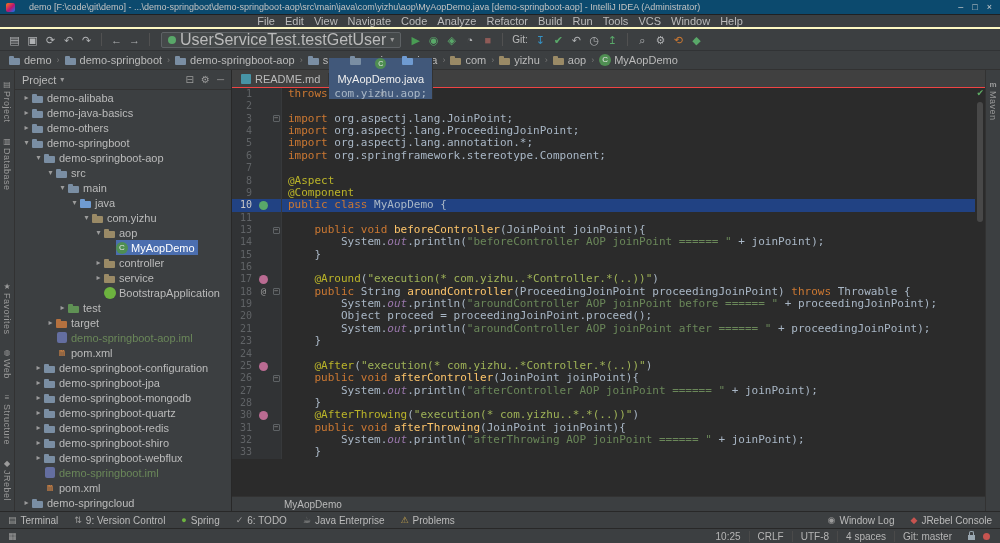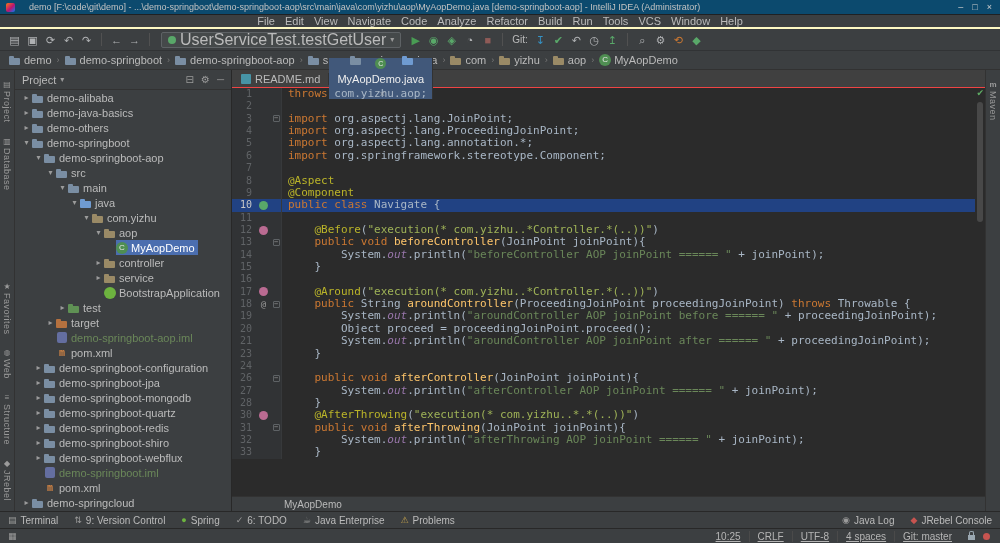--- a/index.html
+++ b/index.html
@@ -501,34 +501,34 @@
         <div class="code" id="code">
             <div class="cl"><span class="ln">1</span><span class="gut"></span><span class="fold"></span><span class="src"><span class="tok-kw">throws</span><span class="tok-pl"> com.yizhu.aop;</span></span></div>
             <div class="cl"><span class="ln">2</span><span class="gut"></span><span class="fold"></span><span class="src"></span></div>
             <div class="cl"><span class="ln">3</span><span class="gut"></span><span class="fold"><span class="fold-box">−</span></span><span class="src"><span class="tok-kw">import</span><span class="tok-pl"> org.aspectj.lang.JoinPoint;</span></span></div>
             <div class="cl"><span class="ln">4</span><span class="gut"></span><span class="fold"></span><span class="src"><span class="tok-kw">import</span><span class="tok-pl"> org.aspectj.lang.ProceedingJoinPoint;</span></span></div>
             <div class="cl"><span class="ln">5</span><span class="gut"></span><span class="fold"></span><span class="src"><span class="tok-kw">import</span><span class="tok-pl"> org.aspectj.lang.annotation.*;</span></span></div>
             <div class="cl"><span class="ln">6</span><span class="gut"></span><span class="fold"></span><span class="src"><span class="tok-kw">import</span><span class="tok-pl"> org.springframework.stereotype.Component;</span></span></div>
             <div class="cl"><span class="ln">7</span><span class="gut"></span><span class="fold"></span><span class="src"></span></div>
             <div class="cl"><span class="ln">8</span><span class="gut"></span><span class="fold"></span><span class="src"><span class="tok-ann">@Aspect</span></span></div>
             <div class="cl"><span class="ln">9</span><span class="gut"></span><span class="fold"></span><span class="src"><span class="tok-ann">@Component</span></span></div>
-            <div class="cl sel"><span class="ln">10</span><span class="gut"><span class="gi gi-bean"></span></span><span class="fold"></span><span class="src"><span class="tok-kw">public class </span><span class="tok-pl">Navigate {</span></span></div>
+            <div class="cl sel"><span class="ln">10</span><span class="gut"><span class="gi gi-bean"></span></span><span class="fold"></span><span class="src"><span class="tok-kw">public class </span><span class="tok-pl">MyAopDemo {</span></span></div>
             <div class="cl"><span class="ln">11</span><span class="gut"></span><span class="fold"></span><span class="src"></span></div>
-            <div class="cl"><span class="ln">12</span><span class="gut"><span class="gi gi-advice"></span></span><span class="fold"></span><span class="src"><span class="tok-pl">    </span><span class="tok-ann">@Before</span><span class="tok-pl">(</span><span class="tok-str2">"execution(* com.yizhu..*Controller.*(..))"</span><span class="tok-pl">)</span></span></div>
             <div class="cl"><span class="ln">13</span><span class="gut"></span><span class="fold"><span class="fold-box">−</span></span><span class="src"><span class="tok-pl">    </span><span class="tok-kw">public void </span><span class="tok-mtd">beforeController</span><span class="tok-pl">(JoinPoint joinPoint){</span></span></div>
             <div class="cl"><span class="ln">14</span><span class="gut"></span><span class="fold"></span><span class="src"><span class="tok-pl">        System.</span><span class="tok-fld">out</span><span class="tok-pl">.println(</span><span class="tok-str">"beforeController AOP joinPoint ====== "</span><span class="tok-pl"> + joinPoint);</span></span></div>
             <div class="cl"><span class="ln">15</span><span class="gut"></span><span class="fold"></span><span class="src"><span class="tok-pl">    }</span></span></div>
             <div class="cl"><span class="ln">16</span><span class="gut"></span><span class="fold"></span><span class="src"></span></div>
             <div class="cl"><span class="ln">17</span><span class="gut"><span class="gi gi-advice"></span></span><span class="fold"></span><span class="src"><span class="tok-pl">    </span><span class="tok-ann">@Around</span><span class="tok-pl">(</span><span class="tok-str2">"execution(* com.yizhu..*Controller.*(..))"</span><span class="tok-pl">)</span></span></div>
             <div class="cl"><span class="ln">18</span><span class="gut"><span class="gi gi-at">@</span></span><span class="fold"><span class="fold-box">−</span></span><span class="src"><span class="tok-pl">    </span><span class="tok-kw">public </span><span class="tok-pl">String </span><span class="tok-mtd">aroundController</span><span class="tok-pl">(ProceedingJoinPoint proceedingJoinPoint) </span><span class="tok-kw">throws </span><span class="tok-pl">Throwable {</span></span></div>
             <div class="cl"><span class="ln">19</span><span class="gut"></span><span class="fold"></span><span class="src"><span class="tok-pl">        System.</span><span class="tok-fld">out</span><span class="tok-pl">.println(</span><span class="tok-str">"aroundController AOP joinPoint before ====== "</span><span class="tok-pl"> + proceedingJoinPoint);</span></span></div>
             <div class="cl"><span class="ln">20</span><span class="gut"></span><span class="fold"></span><span class="src"><span class="tok-pl">        Object proceed = proceedingJoinPoint.proceed();</span></span></div>
             <div class="cl"><span class="ln">21</span><span class="gut"></span><span class="fold"></span><span class="src"><span class="tok-pl">        System.</span><span class="tok-fld">out</span><span class="tok-pl">.println(</span><span class="tok-str">"aroundController AOP joinPoint after ====== "</span><span class="tok-pl"> + proceedingJoinPoint);</span></span></div>
             <div class="cl"><span class="ln">23</span><span class="gut"></span><span class="fold"></span><span class="src"><span class="tok-pl">    }</span></span></div>
             <div class="cl"><span class="ln">24</span><span class="gut"></span><span class="fold"></span><span class="src"></span></div>
+            <div class="cl"><span class="ln">25</span><span class="gut"><span class="gi gi-advice"></span></span><span class="fold"></span><span class="src"><span class="tok-pl">    </span><span class="tok-ann">@After</span><span class="tok-pl">(</span><span class="tok-str2">"execution(* com.yizhu..*Controller.*(..))"</span><span class="tok-pl">)</span></span></div>
             <div class="cl"><span class="ln">26</span><span class="gut"></span><span class="fold"><span class="fold-box">−</span></span><span class="src"><span class="tok-pl">    </span><span class="tok-kw">public void </span><span class="tok-mtd">afterController</span><span class="tok-pl">(JoinPoint joinPoint){</span></span></div>
             <div class="cl"><span class="ln">27</span><span class="gut"></span><span class="fold"></span><span class="src"><span class="tok-pl">        System.</span><span class="tok-fld">out</span><span class="tok-pl">.println(</span><span class="tok-str">"afterController AOP joinPoint ====== "</span><span class="tok-pl"> + joinPoint);</span></span></div>
             <div class="cl"><span class="ln">28</span><span class="gut"></span><span class="fold"></span><span class="src"><span class="tok-pl">    }</span></span></div>
             <div class="cl"><span class="ln">30</span><span class="gut"><span class="gi gi-advice"></span></span><span class="fold"></span><span class="src"><span class="tok-pl">    </span><span class="tok-ann">@AfterThrowing</span><span class="tok-pl">(</span><span class="tok-str2">"execution(* com.yizhu..*.*(..))"</span><span class="tok-pl">)</span></span></div>
             <div class="cl"><span class="ln">31</span><span class="gut"></span><span class="fold"><span class="fold-box">−</span></span><span class="src"><span class="tok-pl">    </span><span class="tok-kw">public void </span><span class="tok-mtd">afterThrowing</span><span class="tok-pl">(JoinPoint joinPoint){</span></span></div>
             <div class="cl"><span class="ln">32</span><span class="gut"></span><span class="fold"></span><span class="src"><span class="tok-pl">        System.</span><span class="tok-fld">out</span><span class="tok-pl">.println(</span><span class="tok-str">"afterThrowing AOP joinPoint ====== "</span><span class="tok-pl"> + joinPoint);</span></span></div>
             <div class="cl"><span class="ln">33</span><span class="gut"></span><span class="fold"></span><span class="src"><span class="tok-pl">    }</span></span></div>
           </div>
         <div class="vscroll">
           <div class="vthumb"></div>
@@ -572,33 +572,33 @@
           <span>Java Enterprise</span>
         </span>
         <span class="twb-item">
           <span class="twb-ic ic-problems">⚠</span>
           <span>Problems</span>
         </span>
       </span>
     <span class="twb-right" id="twb-right">
         <span class="twb-item">
           <span class="twb-ic ic-event-log">◉</span>
-          <span>Java Log</span>
+          <span>Window Log</span>
         </span>
         <span class="twb-item">
           <span class="twb-ic ic-jrebel-console">◆</span>
           <span>JRebel Console</span>
         </span>
       </span>
   </div>
 
   <div class="statusbar">
     <span class="sb-corner">▦</span>
     <span class="sb-right">
-      <span id="sb-segs" style="display:flex;text-decoration:underline;">
+      <span id="sb-segs" style="display:flex;">
           <span class="sb-seg">10:25</span>
           <span class="sb-seg">CRLF</span>
           <span class="sb-seg">UTF-8</span>
           <span class="sb-seg">4 spaces</span>
           <span class="sb-seg">Git: master</span>
         </span>
       <span class="sb-lock"></span>
       <span class="sb-dot"></span>
     </span>
   </div>

